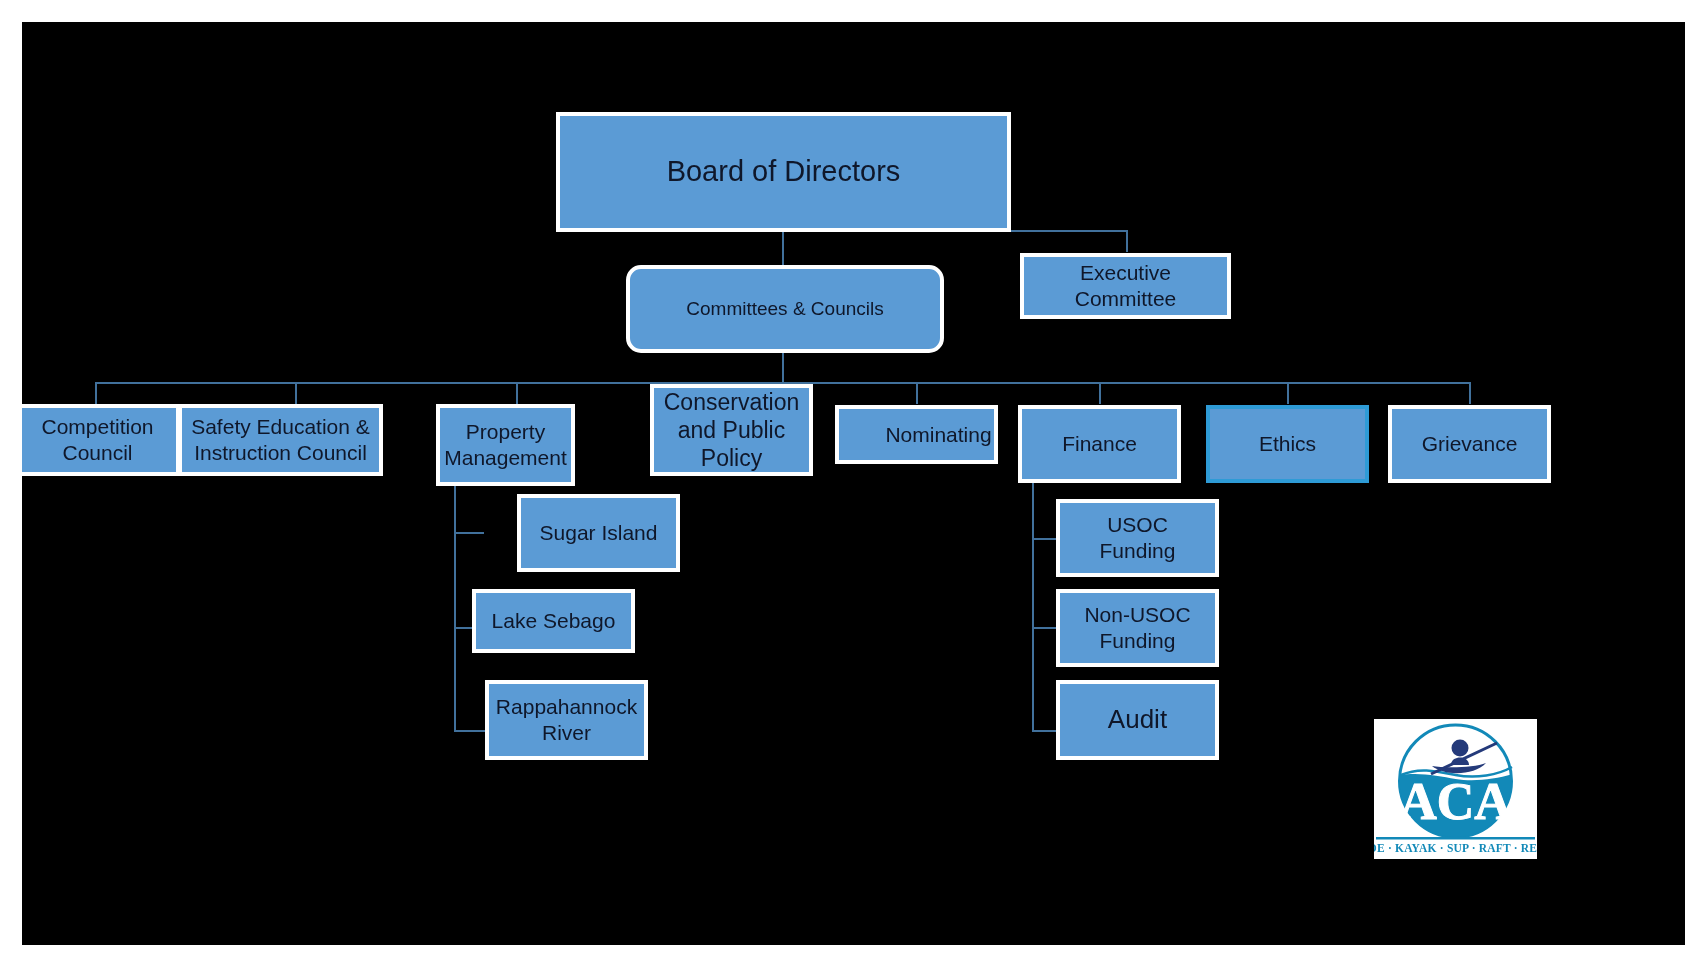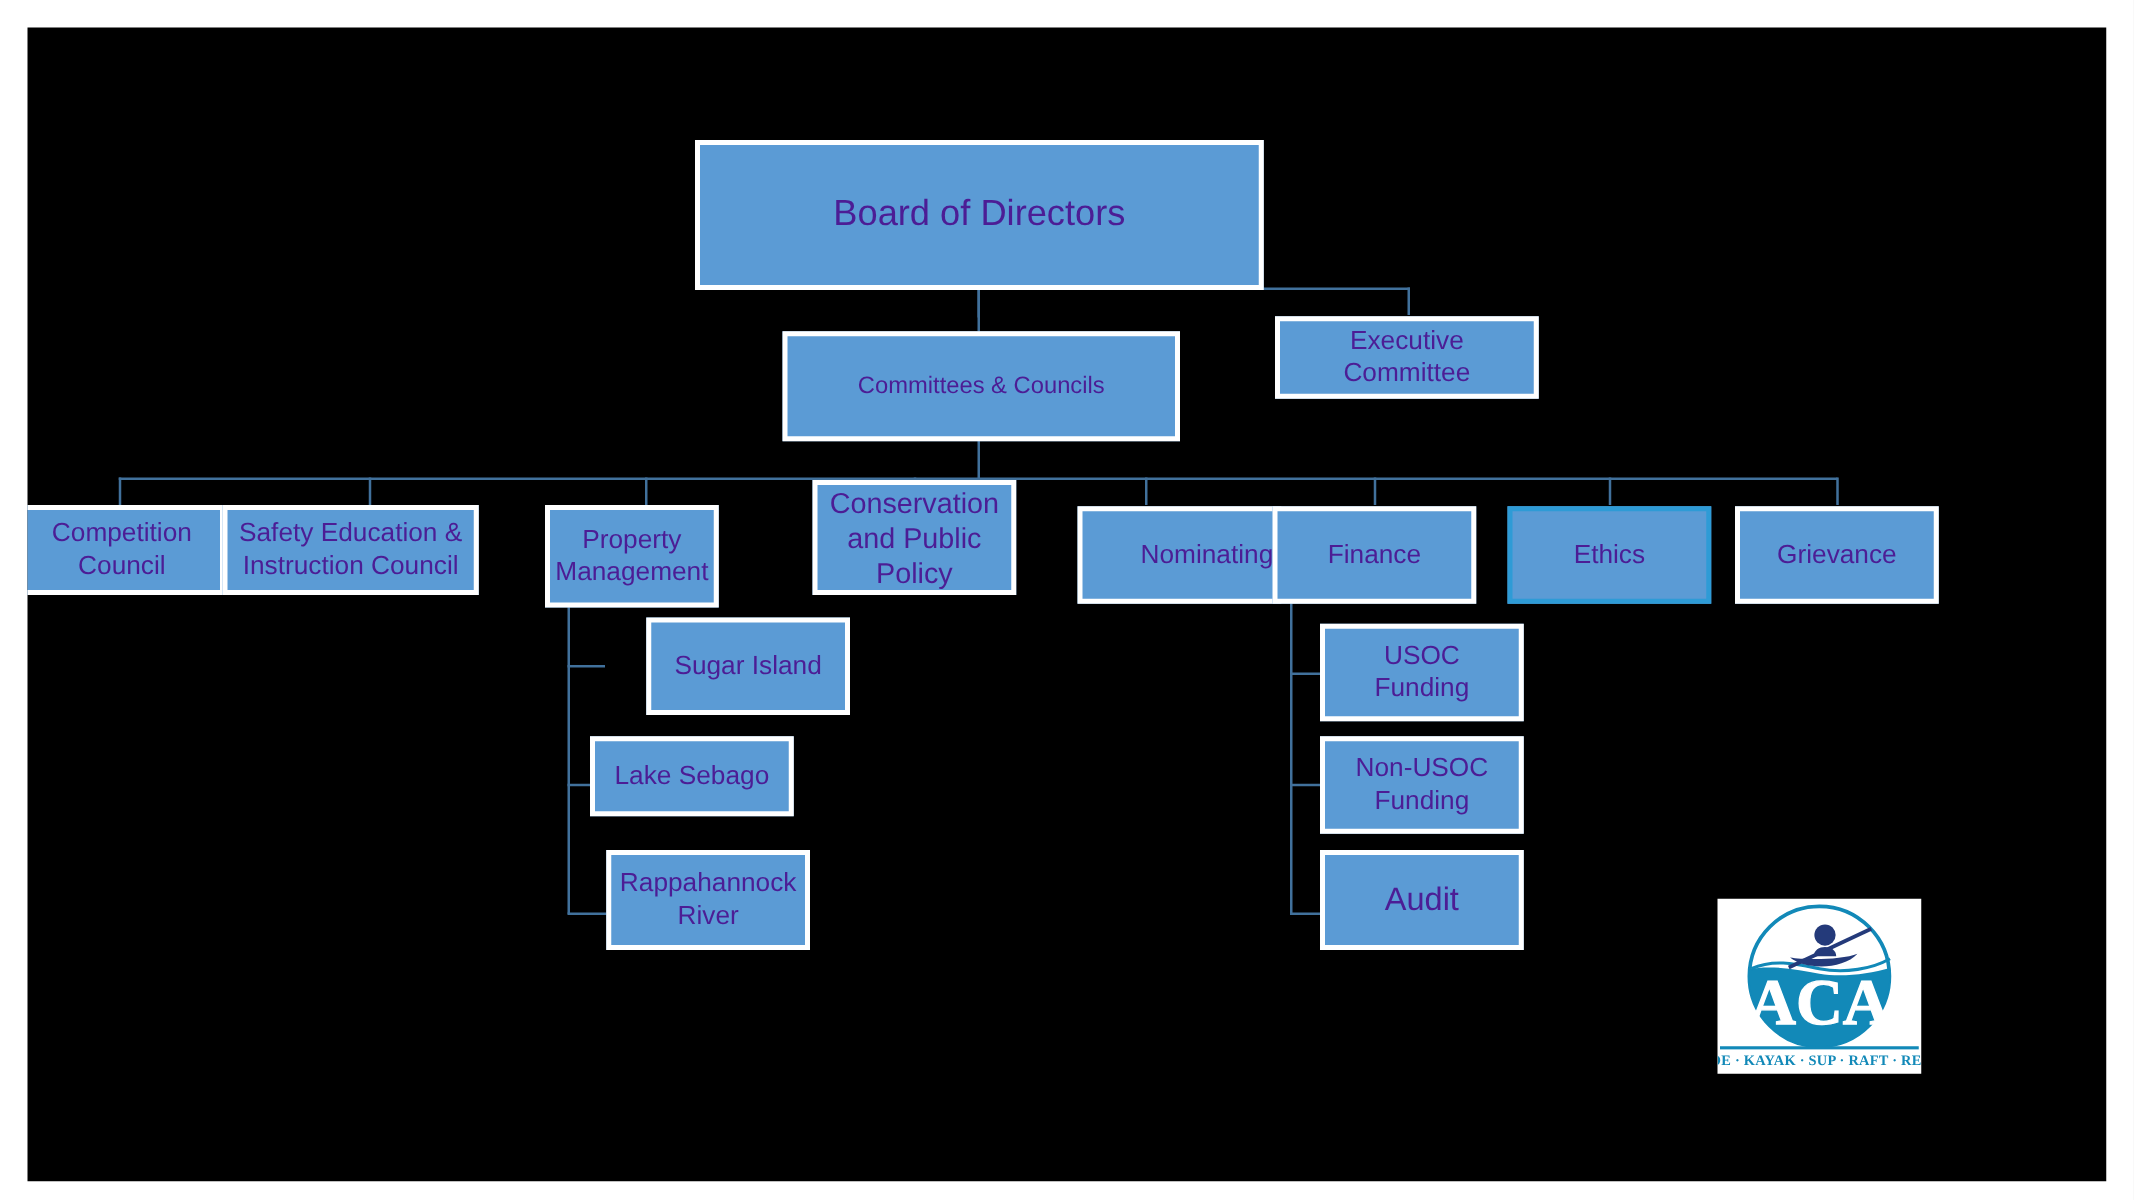--- a/index.html
+++ b/index.html
@@ -27,21 +27,21 @@
     background: #000000;
     overflow: hidden;
   }
 
   
   .node {
     position: absolute;
     box-sizing: border-box;
     background: #5b9bd5;
     border: 4px solid #ffffff;
-    color: #4c1d95;
+    color: #0f172a;
     display: flex;
     align-items: center;
     justify-content: center;
     text-align: center;
     line-height: 1.22;
     font-family: "Liberation Sans", sans-serif;
     font-weight: 400;
     z-index: 4;
   }
   .node.selected {
@@ -105,21 +105,21 @@
 
     <div class="conn v" style="left:1010px; top:444px; height:265px;"></div>
     <div class="conn h" style="left:1010px; top:516px; width:26px;"></div>
     <div class="conn h" style="left:1010px; top:605px; width:26px;"></div>
     <div class="conn h" style="left:1010px; top:708px; width:26px;"></div>
 
     <div class="node" style="left:534px; top:90px; width:455px; height:120px; font-size:29px;">
       <span class="txt">Board of Directors</span>
     </div>
 
-    <div class="node" style="left:604px; top:243px; width:318px; height:88px; font-size:19px;">
+    <div class="node" style="left:604px; top:243px; width:318px; height:88px; font-size:19px;border-radius:15px;">
       <span class="txt">Committees &amp; Councils</span>
     </div>
 
     <div class="node" style="left:998px; top:231px; width:211px; height:66px; font-size:21px;">
       <span class="txt">Executive Committee</span>
     </div>
 
     <div class="node" style="left:-7px; top:382px; width:165px; height:72px; font-size:21px;">
       <span class="txt">Competition
 Council</span>
@@ -133,21 +133,21 @@
     <div class="node" style="left:414px; top:382px; width:139px; height:82px; font-size:21px;">
       <span class="txt">Property
 Management</span>
     </div>
 
     <div class="node" style="left:628px; top:362px; width:163px; height:92px; font-size:23px;">
       <span class="txt">Conservation
 and Public Policy</span>
     </div>
 
-    <div class="node" style="left:840px; top:383px; width:163px; height:78px; font-size:21px;padding-left:44px;">
+    <div class="node" style="left:813px; top:383px; width:163px; height:59px; font-size:21px;padding-left:44px;">
       <span class="txt">Nominating</span>
     </div>
 
     <div class="node" style="left:996px; top:383px; width:163px; height:78px; font-size:21px;">
       <span class="txt">Finance</span>
     </div>
 
     <div class="node selected" style="left:1184px; top:383px; width:163px; height:78px; font-size:21px;">
       <span class="txt">Ethics</span>
     </div>

